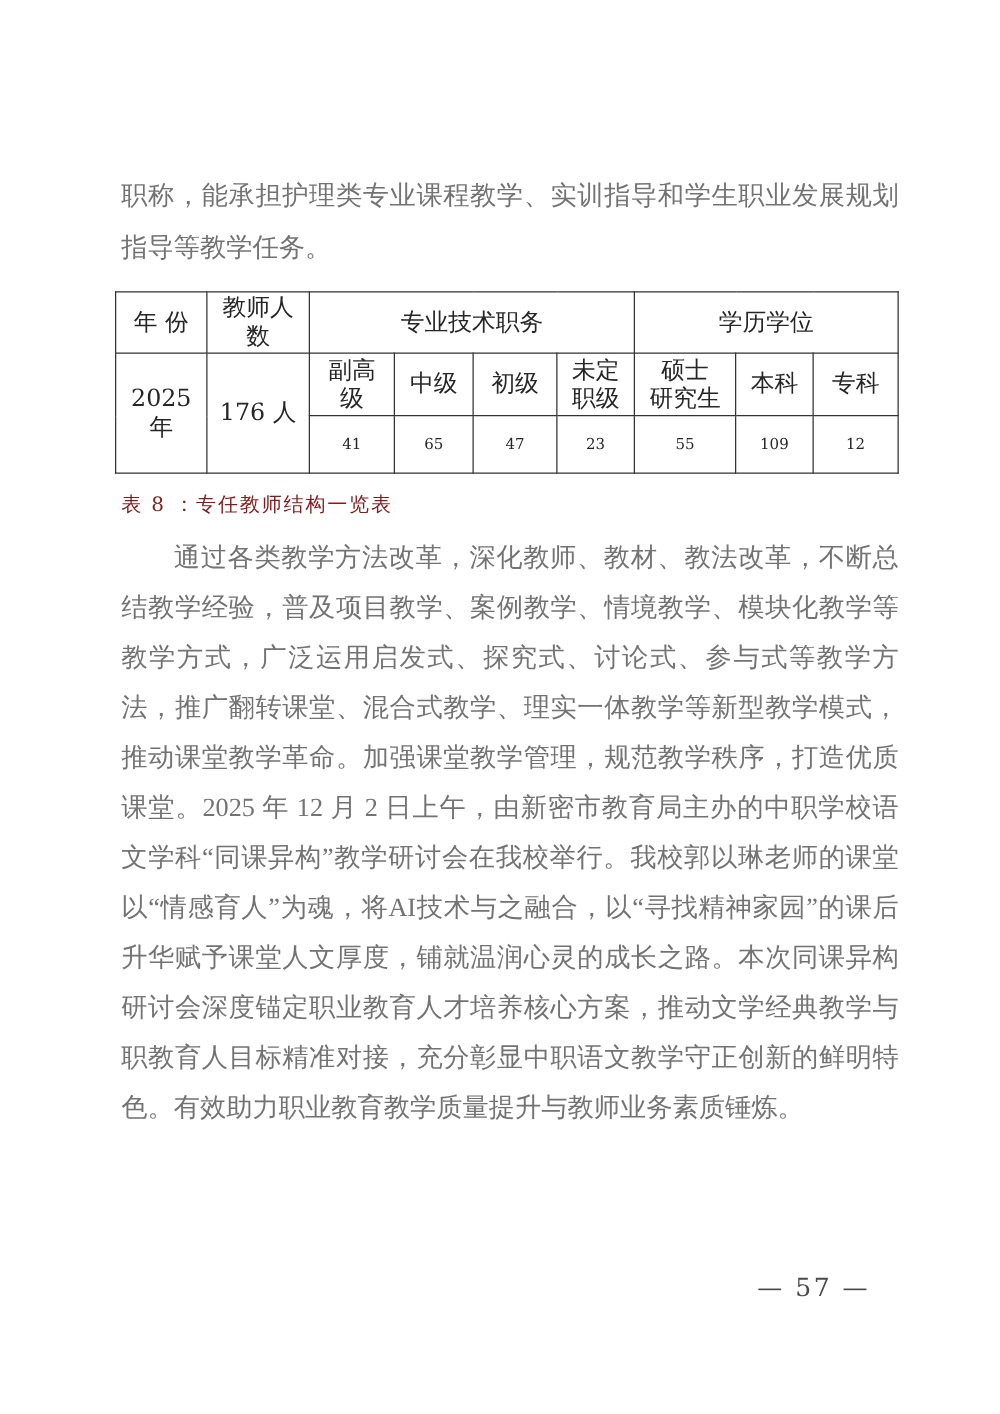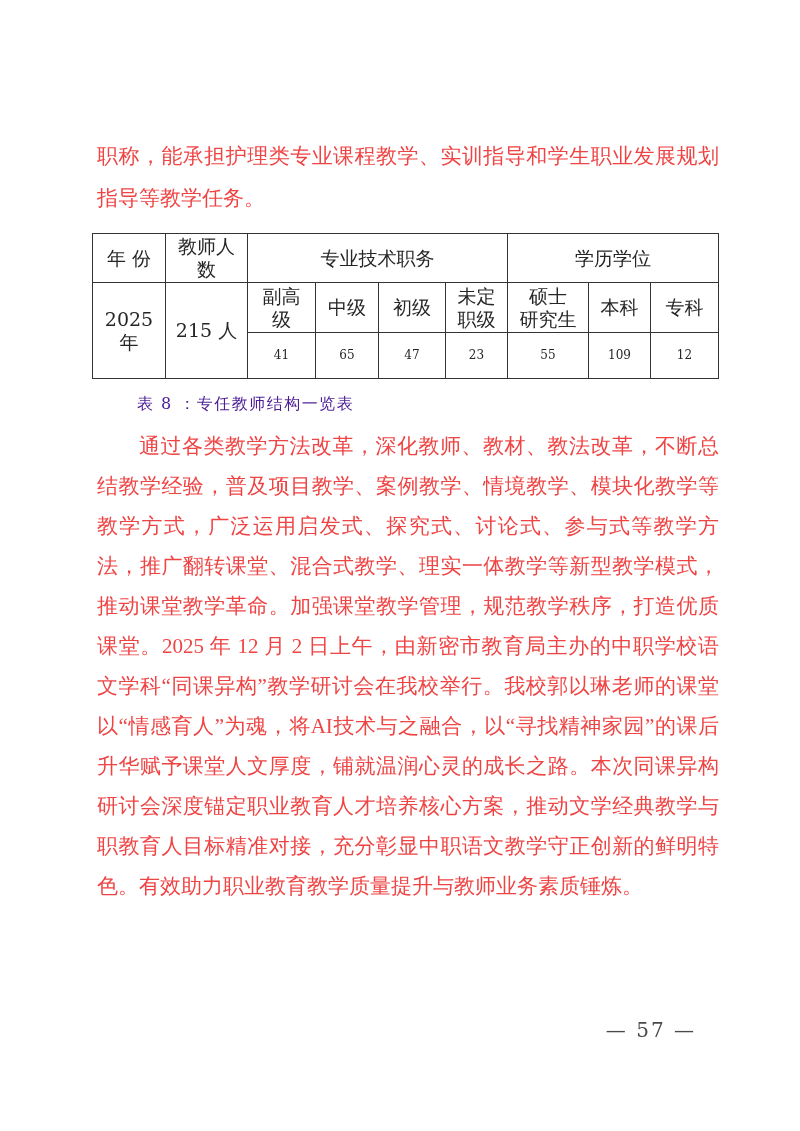--- a/index.html
+++ b/index.html
@@ -17,21 +17,21 @@
     position: absolute;
     left: 97px;
     top: 135px;
     width: 622px;
   }
   .para {
     font-size: 21px;
     line-height: 42px;
     text-align: justify;
     text-justify: inter-ideograph;
-    color: #ef4444;
+    color: #737373;
   }
   .para-body {
     margin-top: 11px;
     text-indent: 2em;
     line-height: 40px;
     font-family: Liberation Serif, serif;
   }
   table.stats {
     border-collapse: collapse;
     table-layout: fixed;
@@ -50,22 +50,21 @@
     color: #262626;
   }
   tr.r1 { height: 47px; padding-left: 42px; }
   tr.r2 { height: 50px; }
   tr.r3 { height: 46px; }
   tr.r3 td { font-size: 12px; }
   .caption {
     margin-top: 15px;
     font-size: 16px;
     letter-spacing: 1.5px;
-    color: #4c1d95;
-    margin-left: 40px;
+    color: #7f1d1d;
   }
   .footer {
     position: absolute;
     right: 104px;
     top: 1018px;
     font-size: 20px;
     letter-spacing: 2px;
     color: #4a4a4a;
   }
 </style>
@@ -93,21 +92,21 @@
         <tr class="r1">
           <td>年 份</td>
           <td>教师人
 数</td>
           <td colspan="4">专业技术职务</td>
           <td colspan="3">学历学位</td>
         </tr>
         <tr class="r2">
           <td rowspan="2">2025
 年</td>
-          <td rowspan="2">215 人</td>
+          <td rowspan="2">176 人</td>
           <td>副高
 级</td>
           <td>中级</td>
           <td>初级</td>
           <td>未定
 职级</td>
           <td>硕士
 研究生</td>
           <td>本科</td>
           <td>专科</td>

